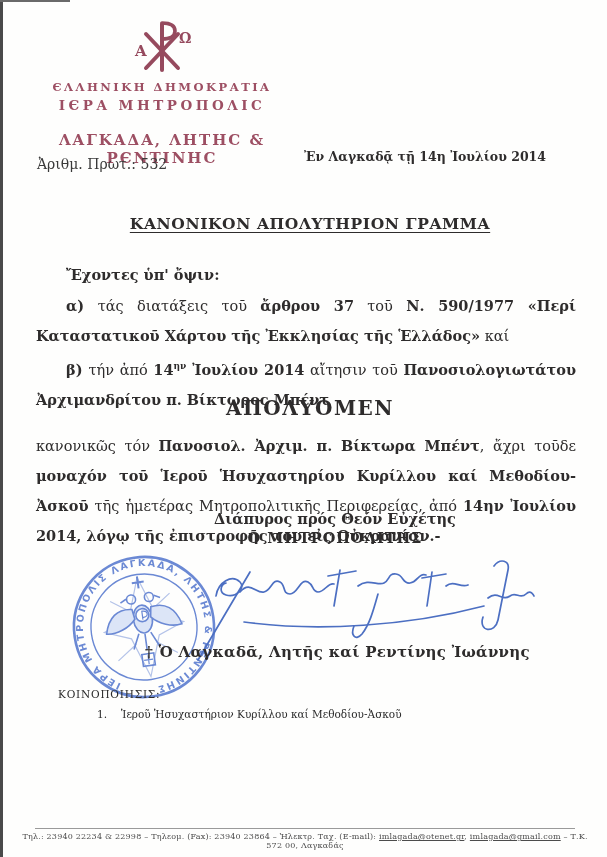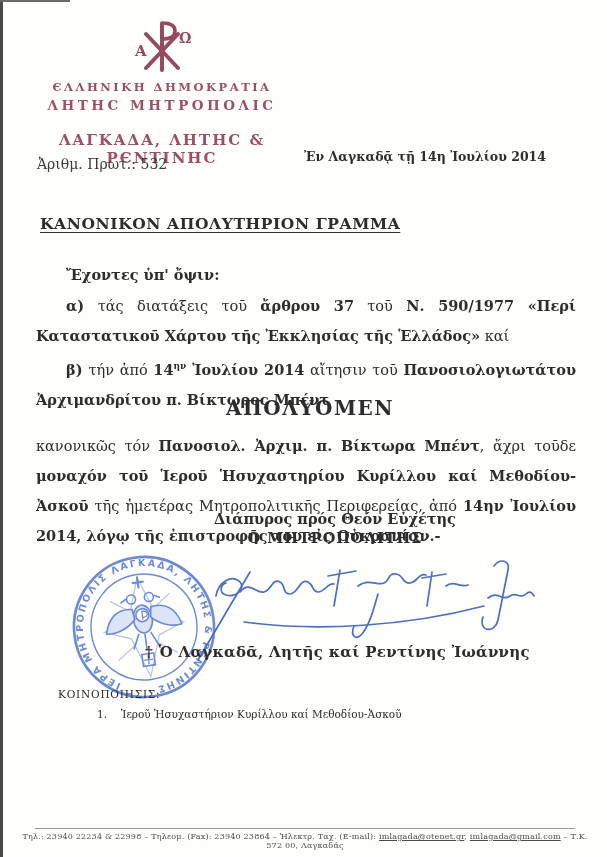--- a/index.html
+++ b/index.html
@@ -15,21 +15,21 @@
   .letterhead{position:absolute;left:12px;top:12px;width:300px;text-align:center;}
   .letterhead svg{display:block;margin:0 auto 4px auto;}
   .lh-line{color:#9d4f63;font-weight:bold;font-family:"DejaVu Serif",serif;}
   .lh-1{font-size:11.5px;letter-spacing:2.5px;}
   .lh-2{font-size:13.5px;letter-spacing:3.5px;margin-top:3px;}
   .lh-3{font-size:15px;letter-spacing:2px;margin-top:18px;}
 
   .proto{position:absolute;left:37px;top:156px;font-size:14px;color:#3a3a3a;}
   .dateline{position:absolute;left:300px;top:149px;width:246px;text-align:right;font-size:12.5px;font-weight:bold;}
 
-  .doc-title{position:absolute;left:40px;top:214px;width:540px;text-align:left;
+  .doc-title{position:absolute;left:40px;top:214px;width:540px;text-align:center;
     font-size:15.5px;font-weight:bold;letter-spacing:0.6px;}
   .doc-title span{text-decoration:underline;text-underline-offset:3px;}
 
   .preamble{position:absolute;left:66px;top:266px;font-size:14.5px;font-weight:bold;}
 
   .para{position:absolute;left:36px;width:540px;font-size:14.5px;line-height:30px;
     text-align:justify;}
   .para.indent{text-indent:30px;}
   .para sup{font-size:9px;font-weight:bold;}
   #item-a{top:291px;}
@@ -68,21 +68,21 @@
       <g stroke="#964a5e" fill="none" stroke-width="4" stroke-linecap="round">
         <path d="M42 58 L42 12"></path>
         <path d="M42 11 q13 0 13 8 q0 8 -13 8" stroke-width="3.6"></path>
         <path d="M26 22 L58 56"></path>
         <path d="M58 22 L26 56"></path>
       </g>
       <text x="15" y="44" font-size="15" font-weight="bold" fill="#964a5e" font-family="DejaVu Serif, serif">Α</text>
       <text x="59" y="31" font-size="14" font-weight="bold" fill="#964a5e" font-family="DejaVu Serif, serif">Ω</text>
     </svg>
     <div class="lh-line lh-1">ЄΛΛΗΝΙΚΗ  ΔΗΜΟΚΡΑΤΙΑ</div>
-    <div class="lh-line lh-2">ΛΗΤΗС  ΜΗΤΡΟΠΟΛΙС</div>
+    <div class="lh-line lh-2">ΙЄΡΑ  ΜΗΤΡΟΠΟΛΙС</div>
     <div class="lh-line lh-3">ΛΑΓΚΑΔΑ,  ΛΗΤΗС  &amp;  ΡЄΝΤΙΝΗС</div>
   </div>
 
   <div class="proto">Ἀριθμ. Πρωτ.:  532</div>
   <div class="dateline">Ἐν Λαγκαδᾷ τῇ 14η Ἰουλίου 2014</div>
 
   <div class="doc-title">
     <span>ΚΑΝΟΝΙΚΟΝ ΑΠΟΛΥΤΗΡΙΟΝ ΓΡΑΜΜΑ</span>
   </div>
 

